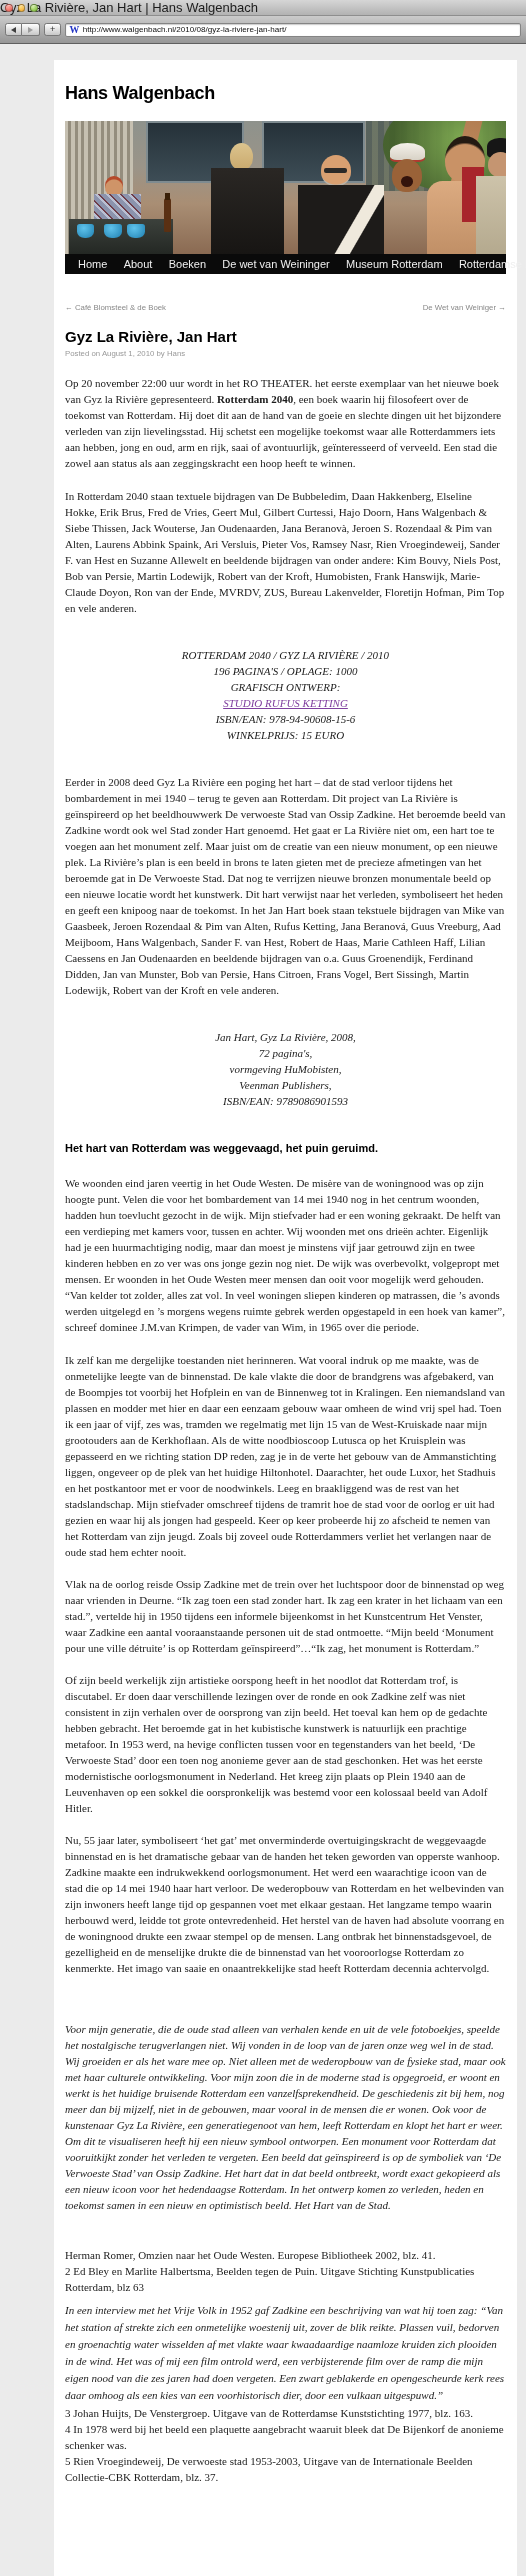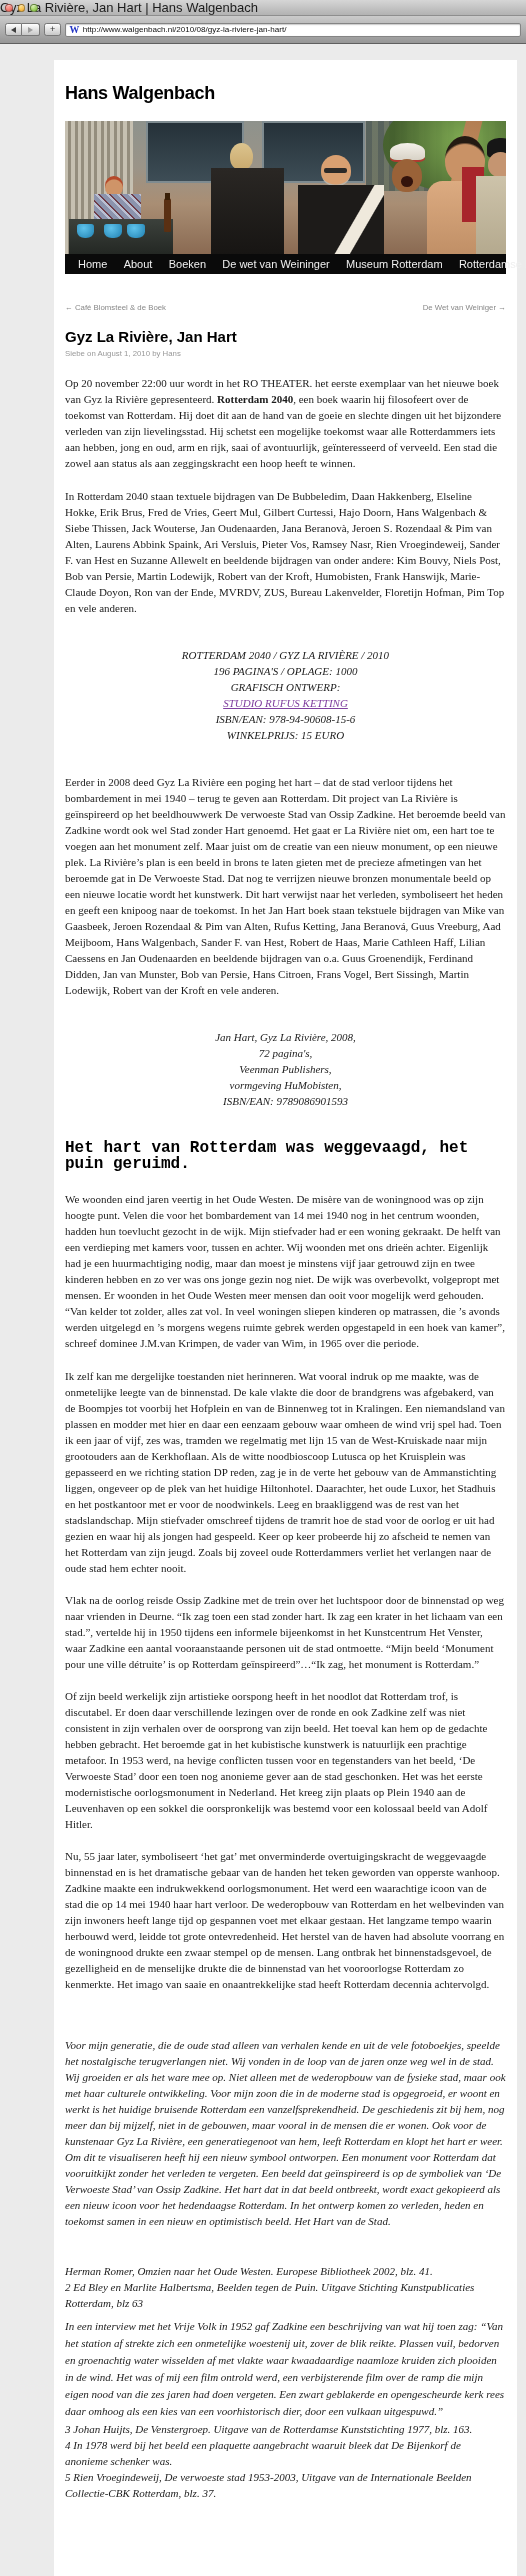--- a/index.html
+++ b/index.html
@@ -95,24 +95,24 @@
 
   .posttitle { margin-top:15.6px; font-size:15px; font-weight:bold; color:#000; }
   .postmeta { margin-top:4.6px; font-size:7.8px; color:#999; }
   .postmeta a { color:#999; cursor:pointer; }
 
   
   article { margin-top:17px; font-family:"Liberation Serif", serif; font-size:11px; line-height:16px; color:#1c1c1c; }
   article p { margin:0 0 16.3px; }
   .book { text-align:center; font-style:italic; margin:31px 0 31px; }
   .book a { color:#8040a0; text-decoration:underline; cursor:pointer; }
-  .subhead { font-family:Liberation Mono, monospace; font-size:16px; font-weight:bold; color:#000; margin:30px 0 19.5px; }
+  .subhead { font-family:Liberation Sans, sans-serif; font-size:11px; font-weight:bold; color:#000; margin:30px 0 19.5px; }
   .ital { font-style:italic;margin-top:45px; }
   .mt-lg { margin-top:34px; }
-  .refs { font-style:italic; margin-bottom:0; }
+  .refs { margin-bottom:0; }
   .footnote { font-style:italic; font-size:11px; line-height:17px; margin:6.5px 0 1.3px; }
 </style>
 </head>
 <body>
 
 <div>
   <div class="titlebar">
     <div class="traffic">
       <span class="tl red"></span>
       <span class="tl yellow"></span>
@@ -182,21 +182,21 @@
       <a>Rotterdamse beeldende Kunstenaars</a>
     </div>
 
     <div class="postnav">
       <span>← Café Blomsteel &amp; de Boek</span>
       <span>De Wet van Weiniger →</span>
     </div>
 
     <h2 class="posttitle">Gyz La Rivière, Jan Hart</h2>
     <div class="postmeta">
-      <span>Siebe on</span>
+      <span>Posted on</span>
       <a>August 1, 2010</a>
       <span>by</span>
       <a>Hans</a>
     </div>
 
     <article>
       <p><span>Op 20 november 22:00 uur wordt in het RO THEATER. het eerste exemplaar van het nieuwe boek van Gyz la Rivière  gepresenteerd. </span><b>Rotterdam 2040</b><span>, een boek waarin hij filosofeert over de toekomst van Rotterdam. Hij doet dit aan de hand van de goeie en slechte dingen uit het bijzondere verleden van zijn lievelingsstad. Hij schetst een mogelijke toekomst waar alle Rotterdammers iets aan hebben, jong en oud, arm en rijk, saai of avontuurlijk, geïnteresseerd of verveeld. Een stad die zowel aan status als aan zeggingskracht een hoop heeft te winnen.</span></p>
 
       <p>In Rotterdam 2040 staan textuele bijdragen van De Bubbeledim, Daan Hakkenberg, Elseline Hokke, Erik Brus, Fred de Vries, Geert Mul, Gilbert Curtessi, Hajo Doorn, Hans Walgenbach &amp; Siebe Thissen, Jack Wouterse, Jan Oudenaarden, Jana Beranovà, Jeroen S. Rozendaal &amp; Pim van Alten, Laurens Abbink Spaink, Ari Versluis, Pieter Vos, Ramsey Nasr, Rien Vroegindeweij, Sander F. van Hest en Suzanne Allewelt en beeldende bijdragen van onder andere: Kim Bouvy, Niels Post, Bob van Persie, Martin Lodewijk, Robert van der Kroft, Humobisten, Frank Hanswijk, Marie-Claude Doyon, Ron van der Ende, MVRDV, ZUS, Bureau Lakenvelder, Floretijn Hofman, Pim Top en vele anderen.</p>
 
@@ -207,22 +207,22 @@
         <div><a>STUDIO RUFUS KETTING</a></div>
         <div>ISBN/EAN: 978-94-90608-15-6</div>
         <div>WINKELPRIJS: 15 EURO</div>
       </div>
 
       <p>Eerder in 2008 deed Gyz La Rivière een poging het hart – dat de stad verloor tijdens het bombardement in mei 1940 – terug te geven aan Rotterdam. Dit project van La Rivière is geïnspireerd op het beeldhouwwerk De verwoeste Stad van Ossip Zadkine. Het beroemde beeld van Zadkine wordt ook wel Stad zonder Hart genoemd. Het gaat er La Rivière niet om, een hart toe te voegen aan het monument zelf. Maar juist om de creatie van een nieuw monument, op een nieuwe plek. La Rivière’s plan is een beeld in brons te laten gieten met de precieze afmetingen van het beroemde gat in De Verwoeste Stad. Dat nog te verrijzen nieuwe bronzen monumentale beeld op een nieuwe locatie wordt het kunstwerk. Dit hart verwijst naar het verleden, symboliseert het heden en geeft een knipoog naar de toekomst.  In het Jan Hart boek staan tekstuele bijdragen van Mike van Gaasbeek, Jeroen Rozendaal &amp; Pim van Alten, Rufus Ketting, Jana Beranová, Guus Vreeburg, Aad Meijboom, Hans Walgenbach, Sander F. van Hest, Robert de Haas, Marie Cathleen Haff, Lilian Caessens en Jan Oudenaarden en beeldende bijdragen van o.a. Guus Groenendijk, Ferdinand Didden, Jan van Munster, Bob van Persie, Hans Citroen, Frans Vogel, Bert Sissingh, Martin Lodewijk, Robert van der Kroft en vele anderen.</p>
 
       <div class="book">
         <div>Jan Hart, Gyz La Rivière, 2008,</div>
         <div>72 pagina's,</div>
+        <div>vormgeving HuMobisten,</div>
         <div>Veenman Publishers,</div>
-        <div>vormgeving HuMobisten,</div>
         <div>ISBN/EAN: 9789086901593</div>
       </div>
 
       <div class="subhead">Het hart van Rotterdam was weggevaagd, het puin geruimd.</div>
 
       <p>We woonden eind jaren veertig in het Oude Westen. De misère van de woningnood was op zijn hoogte punt. Velen die voor het bombardement van 14 mei 1940 nog in het centrum woonden, hadden hun toevlucht gezocht in de wijk. Mijn stiefvader had er een woning gekraakt. De helft van een verdieping met kamers voor, tussen en achter. Wij woonden met ons drieën achter. Eigenlijk had je een huurmachtiging nodig, maar dan moest je minstens vijf jaar getrouwd zijn en twee kinderen hebben en zo ver was ons jonge gezin nog niet. De wijk was overbevolkt, volgepropt met mensen. Er woonden in het Oude Westen meer mensen dan ooit voor mogelijk werd gehouden. “Van kelder tot zolder, alles zat vol. In veel woningen sliepen kinderen op matrassen, die ’s avonds werden uitgelegd en ’s morgens wegens ruimte gebrek werden opgestapeld in een hoek van kamer”, schreef dominee J.M.van Krimpen, de vader van Wim, in 1965 over die periode.</p>
       <p>Ik zelf kan me dergelijke toestanden niet herinneren. Wat vooral indruk op me maakte, was de onmetelijke leegte van de binnenstad. De kale vlakte die door de brandgrens was afgebakerd, van de Boompjes tot voorbij het Hofplein en van de Binnenweg tot in Kralingen. Een niemandsland van plassen en modder met hier en daar een eenzaam gebouw waar omheen de wind vrij spel had. Toen ik een jaar of vijf, zes was, tramden we regelmatig met lijn 15 van de West-Kruiskade naar mijn grootouders aan de Kerkhoflaan. Als de witte noodbioscoop Lutusca op het Kruisplein was gepasseerd en we richting station DP reden, zag je in de verte het gebouw van de Ammanstichting liggen, ongeveer op de plek van het huidige Hiltonhotel. Daarachter, het oude Luxor, het Stadhuis en het postkantoor met er voor de noodwinkels. Leeg en braakliggend was de rest van het stadslandschap. Mijn stiefvader omschreef tijdens de tramrit hoe de stad voor de oorlog er uit had gezien en waar hij als jongen had gespeeld. Keer op keer probeerde hij zo afscheid te nemen van het Rotterdam van zijn jeugd. Zoals bij zoveel oude Rotterdammers verliet het verlangen naar de oude stad hem echter nooit.</p>
       <p>Vlak na de oorlog reisde Ossip Zadkine met de trein over het luchtspoor door de binnenstad op weg naar vrienden in Deurne. “Ik zag toen een stad zonder hart. Ik zag een krater in het lichaam van een stad.”, vertelde hij in 1950 tijdens een informele bijeenkomst in het Kunstcentrum Het Venster, waar Zadkine een aantal vooraanstaande personen uit de stad ontmoette. “Mijn beeld ‘Monument pour une ville détruite’ is op Rotterdam geïnspireerd”…“Ik zag, het monument is Rotterdam.”</p>
       <p>Of zijn beeld werkelijk zijn artistieke oorspong heeft in het noodlot dat Rotterdam trof, is discutabel. Er doen daar verschillende lezingen over de ronde en ook Zadkine zelf was niet consistent in zijn verhalen over de oorsprong van zijn beeld. Het toeval kan hem op de gedachte hebben gebracht. Het beroemde gat in het kubistische kunstwerk is natuurlijk een prachtige metafoor. In 1953 werd, na hevige conflicten tussen voor en tegenstanders van het beeld, ‘De Verwoeste Stad’ door een toen nog anonieme gever aan de stad geschonken. Het was het eerste modernistische oorlogsmonument in Nederland. Het kreeg zijn plaats op Plein 1940 aan de Leuvenhaven op een sokkel die oorspronkelijk was bestemd voor een kolossaal beeld van Adolf Hitler.</p>
       <p>Nu, 55 jaar later, symboliseert ‘het gat’ met onverminderde overtuigingskracht de weggevaagde binnenstad en is het dramatische gebaar van de handen het teken geworden van opperste wanhoop. Zadkine maakte een indrukwekkend oorlogsmonument. Het werd een waarachtige icoon van de stad die op 14 mei 1940 haar hart verloor. De wederopbouw van Rotterdam en het welbevinden van zijn inwoners heeft lange tijd op gespannen voet met elkaar gestaan. Het langzame tempo waarin herbouwd werd, leidde tot grote ontevredenheid. Het herstel van de haven had absolute voorrang en de woningnood drukte een zwaar stempel op de mensen. Lang ontbrak het binnenstadsgevoel, de gezelligheid en de menselijke drukte die de binnenstad van het vooroorlogse Rotterdam zo kenmerkte. Het imago van saaie en onaantrekkelijke stad heeft Rotterdam decennia achtervolgd.</p>

